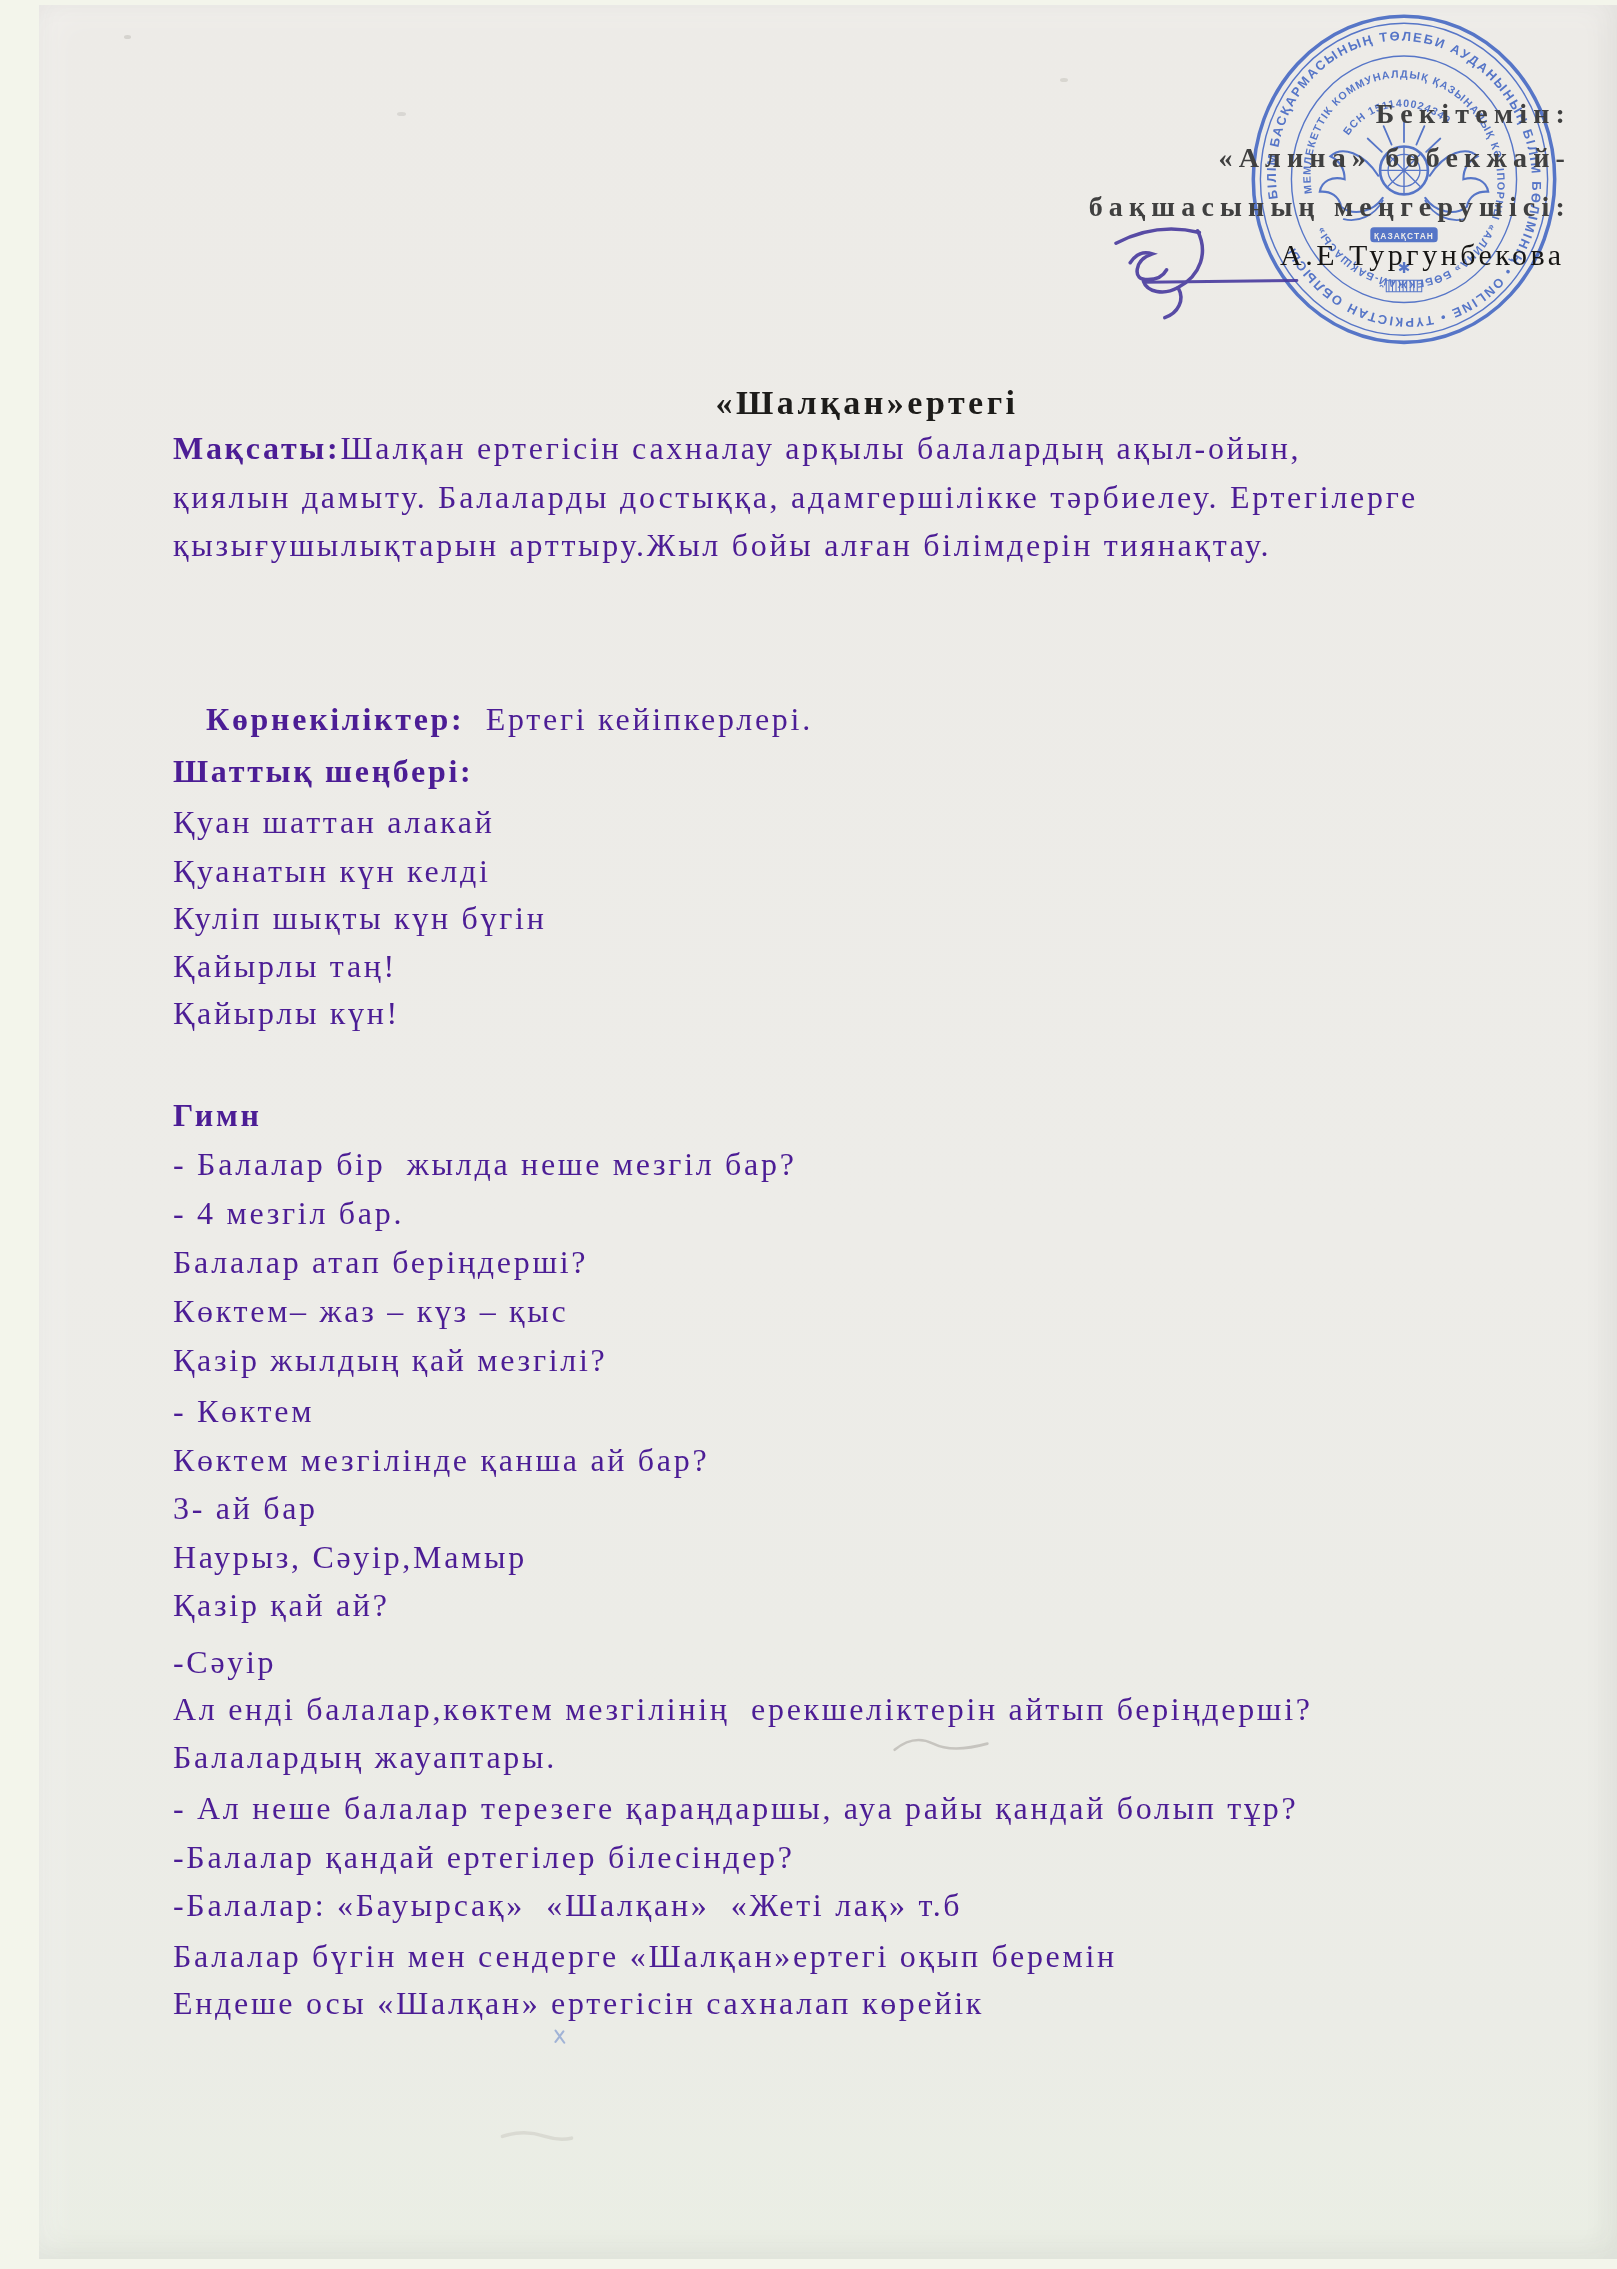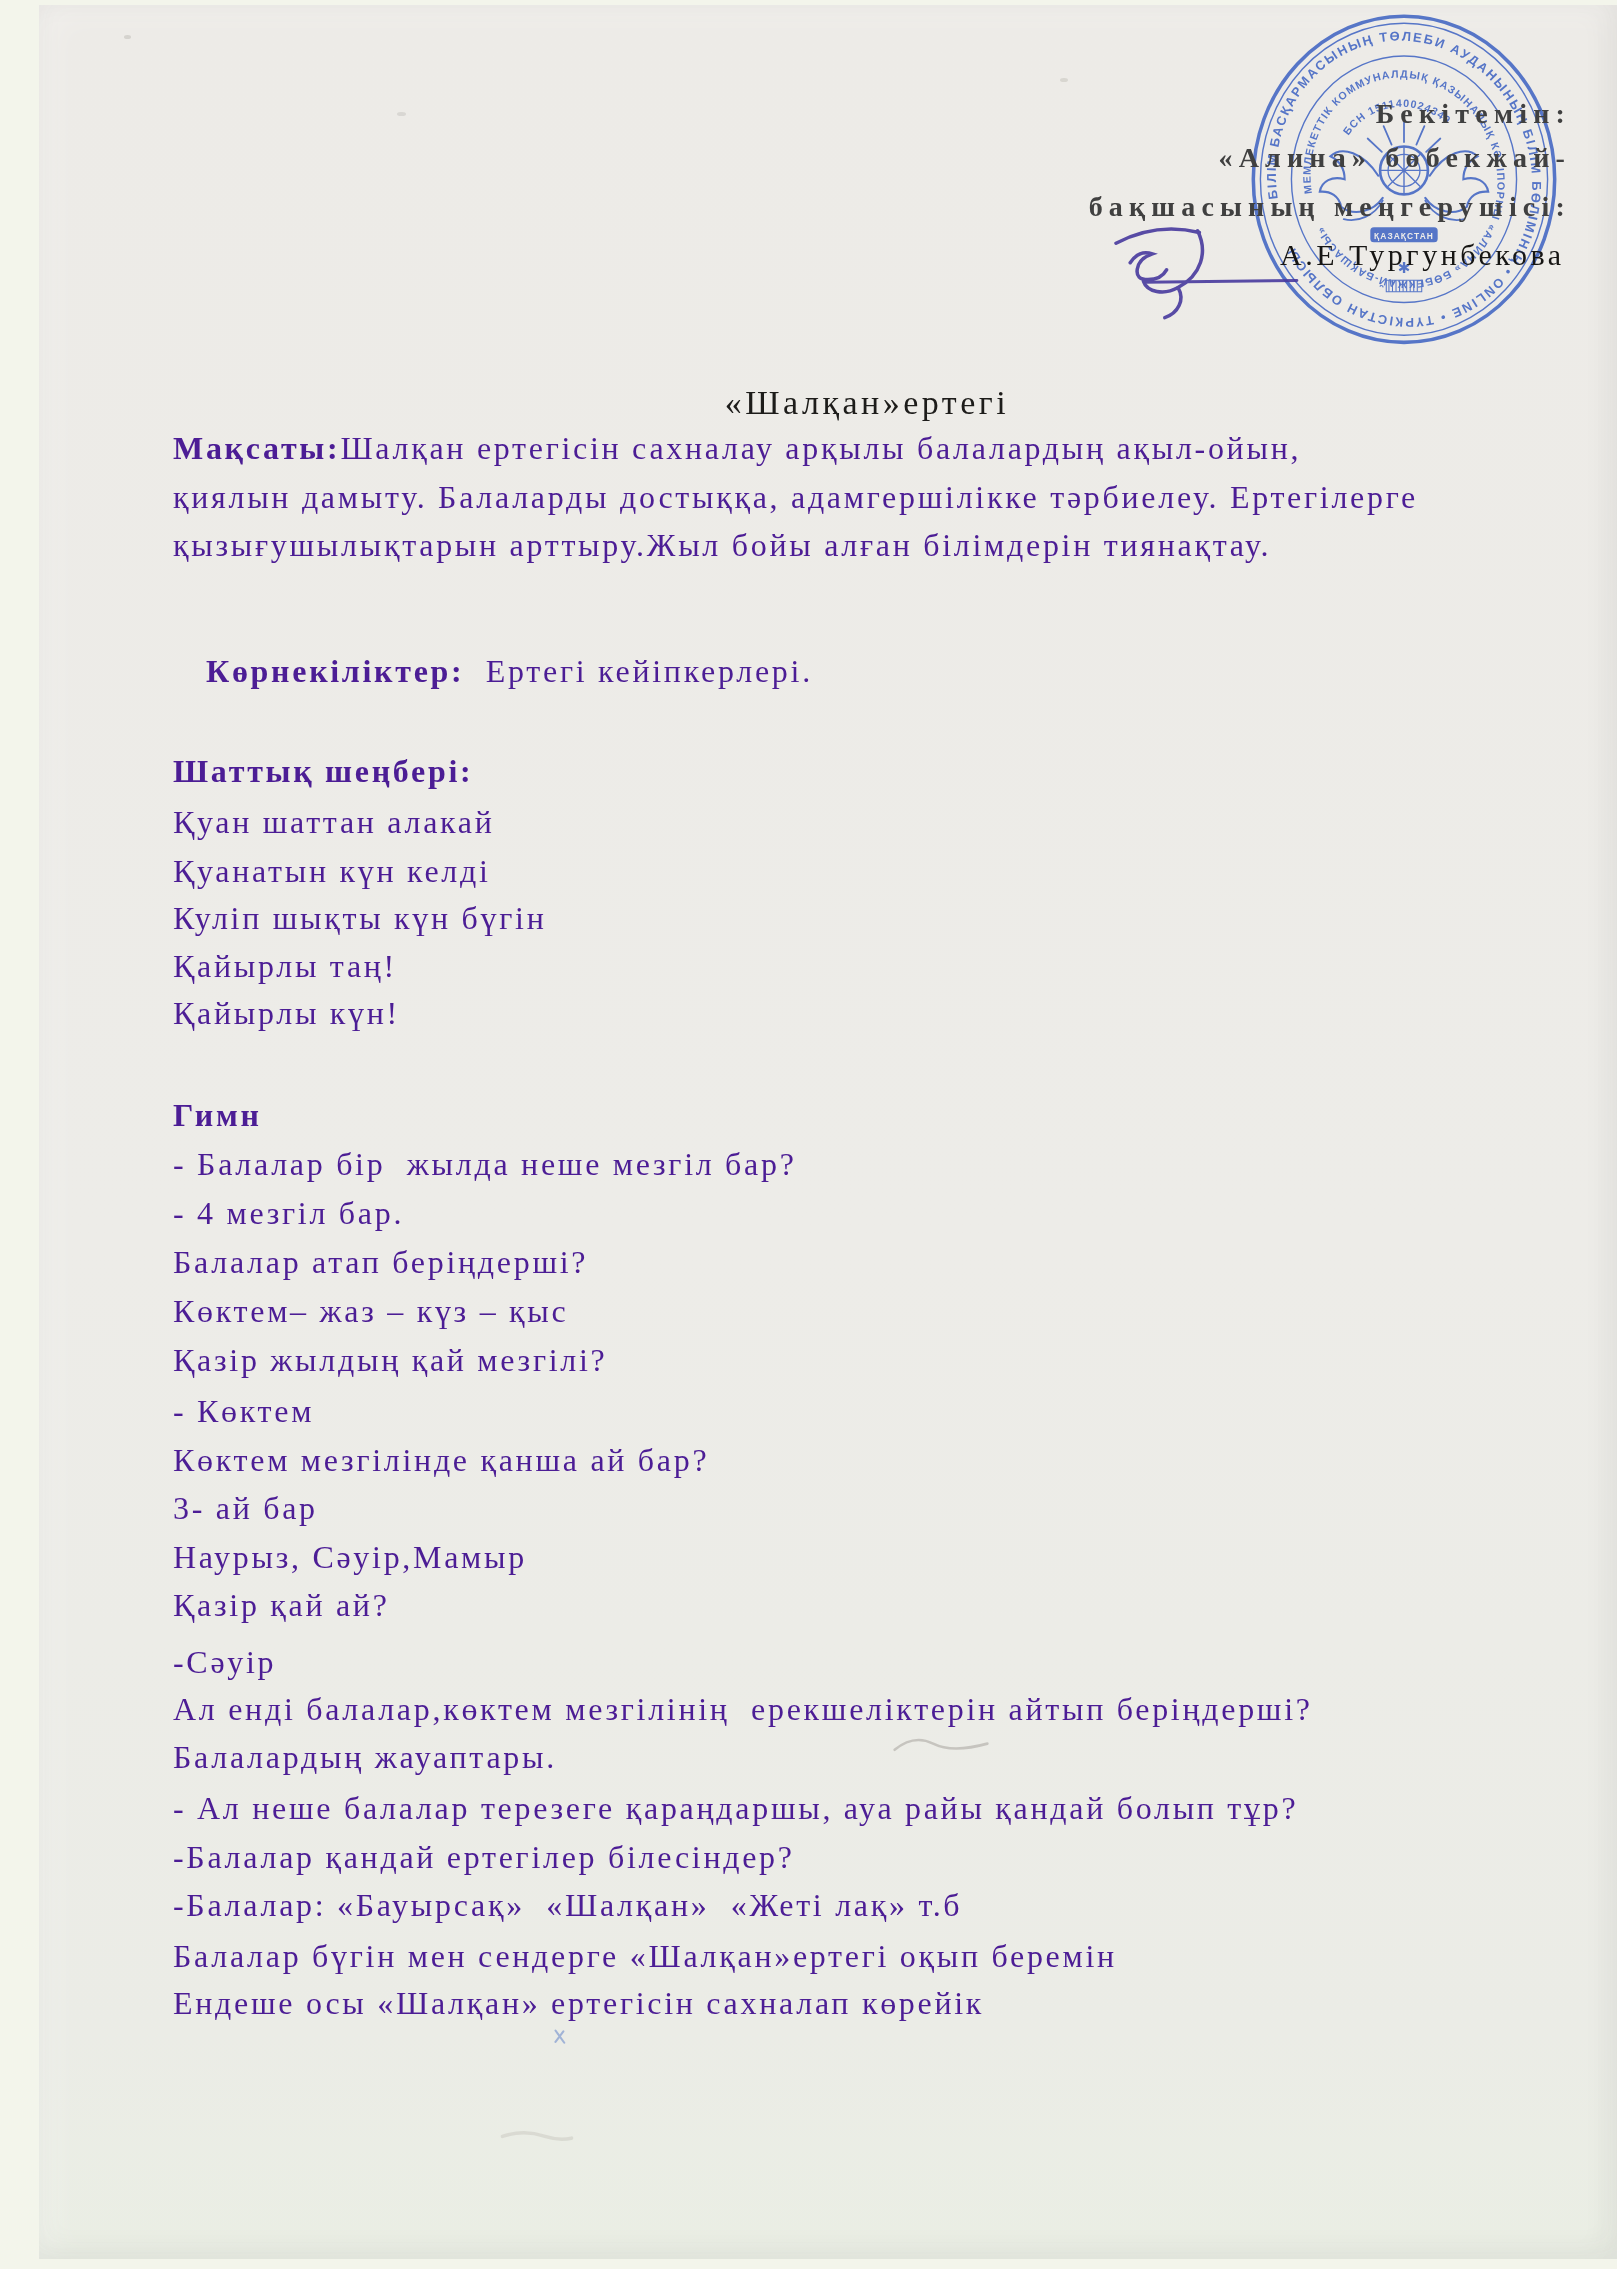--- a/index.html
+++ b/index.html
@@ -25,23 +25,23 @@
     font-size:30px;letter-spacing:3.5px;white-space:pre;color:#171614;
   }
   
   .ln{
     position:absolute;left:173px;height:49px;line-height:49px;
     font-size:32px;letter-spacing:2.7px;white-space:pre;color:#4c1d95;
   }
   .bold{font-weight:bold;}
   .title-row{
     position:absolute;left:173px;width:1388px;text-align:center;
-    font-weight:normal;font-size:34px;letter-spacing:3.5px;line-height:49px;white-space:pre;
+    font-weight:bold;font-size:34px;letter-spacing:3.5px;line-height:49px;white-space:pre;
   }
-  .indent{left:206px;}
+  .indent{left:206px;margin-top:48px;}
   .stamp-svg{position:absolute;left:1248px;top:8.9px;opacity:.92;}
   .sig-svg{position:absolute;left:1091px;top:206px;}
   .mark{position:absolute;pointer-events:none;}
 </style>
 </head>
 <body>
 
 <div class="paper"></div>
 
 <svg class="stamp-svg" width="312" height="337" viewBox="0 0 352 380">

